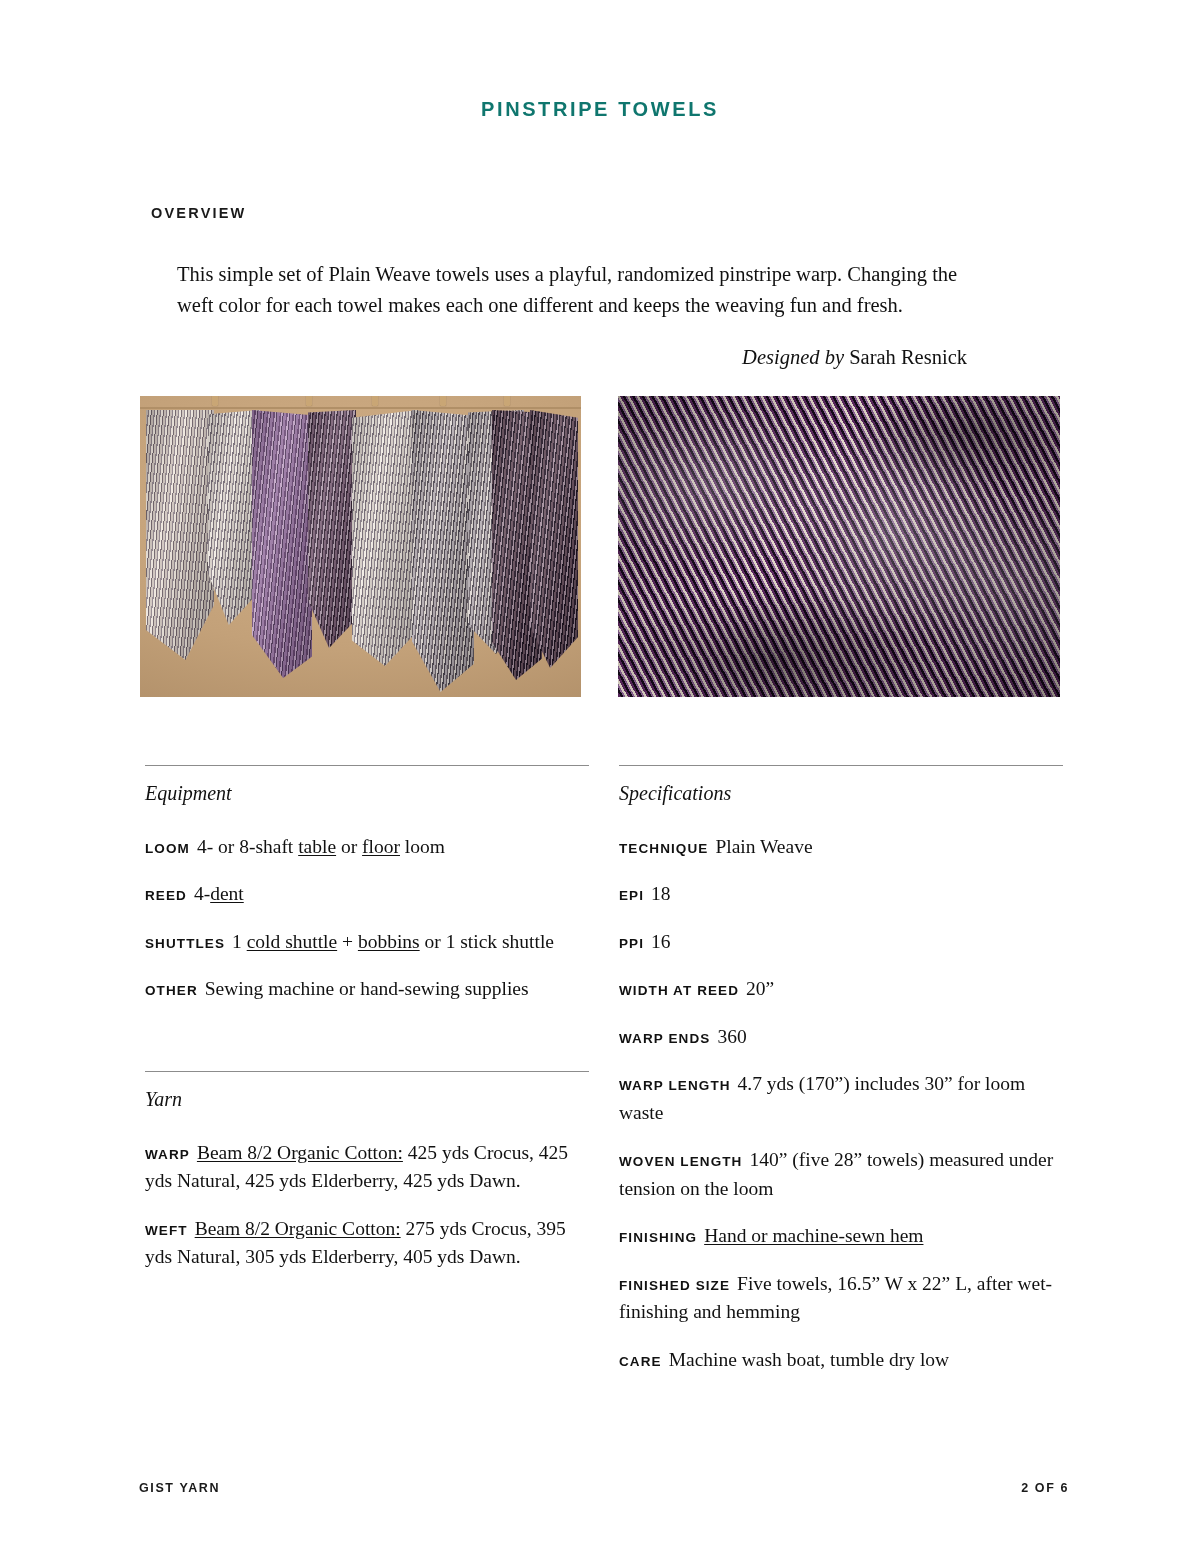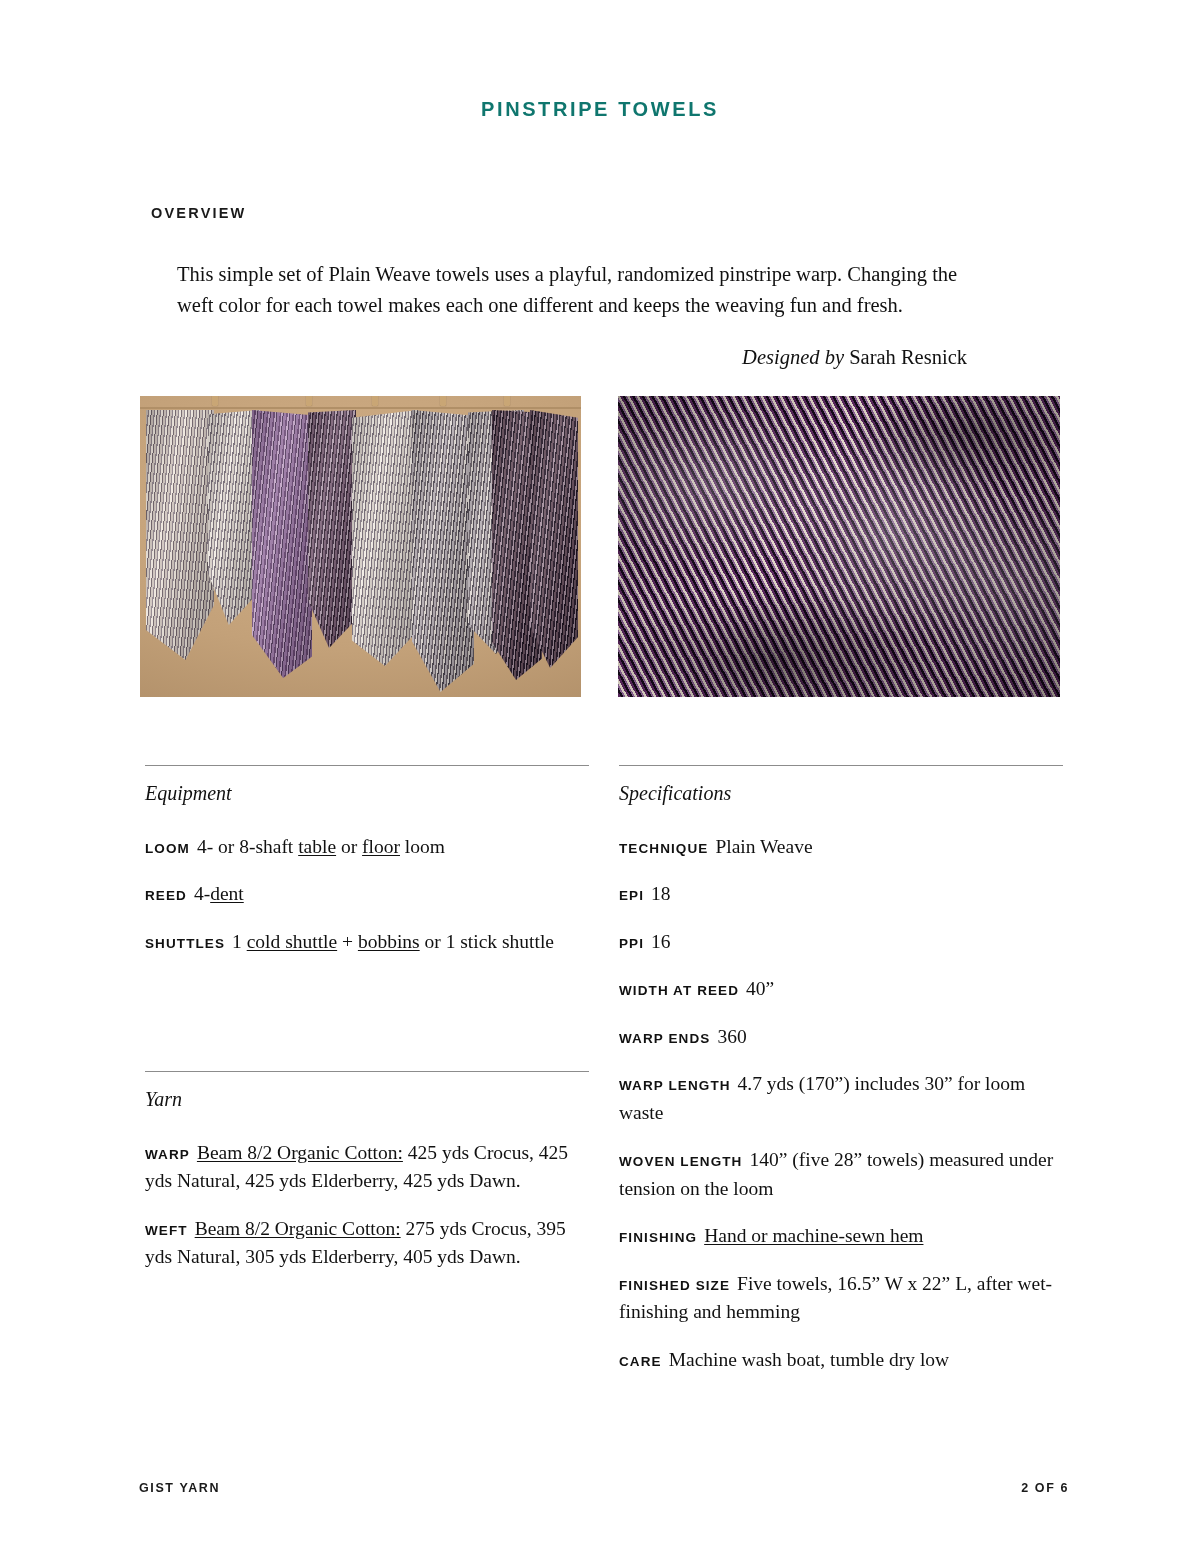--- a/index.html
+++ b/index.html
@@ -348,20 +348,23 @@
         </div>
 
         <div class="entry">
           <span class="lbl">REED</span><span class="val"><span>4-</span><span class="link">dent</span></span>
         </div>
 
         <div class="entry">
           <span class="lbl">SHUTTLES</span><span class="val"><span>1 </span><span class="link">cold shuttle</span><span> + </span><span class="link">bobbins</span><span> or 1 stick shuttle</span></span>
         </div>
 
+        <div class="entry">
+          <span class="lbl">OTHER</span><span class="val">Sewing machine or hand-sewing supplies</span>
+        </div>
       </div>
     </div>
 
     <div class="sub-block">
       <div class="rule"></div>
       <div class="block-title">Yarn</div>
 
       <div class="entries">
         <div class="entry">
           <span class="lbl">WARP</span><span class="val"><span class="link">Beam 8/2 Organic Cotton:</span><span> 425 yds Crocus, 425 yds Natural, 425 yds Elderberry, 425 yds Dawn.</span></span>
@@ -382,21 +385,21 @@
       <div class="entry">
         <span class="lbl">TECHNIQUE</span><span class="val">Plain Weave</span>
       </div>
       <div class="entry">
         <span class="lbl">EPI</span><span class="val">18</span>
       </div>
       <div class="entry">
         <span class="lbl">PPI</span><span class="val">16</span>
       </div>
       <div class="entry">
-        <span class="lbl">WIDTH AT REED</span><span class="val">40”</span>
+        <span class="lbl">WIDTH AT REED</span><span class="val">20”</span>
       </div>
       <div class="entry">
         <span class="lbl">WARP ENDS</span><span class="val">360</span>
       </div>
       <div class="entry">
         <span class="lbl">WARP LENGTH</span><span class="val">4.7 yds (170”) includes 30” for loom waste</span>
       </div>
       <div class="entry">
         <span class="lbl">WOVEN LENGTH</span><span class="val">140” (five 28” towels) measured under tension on the loom</span>
       </div>

